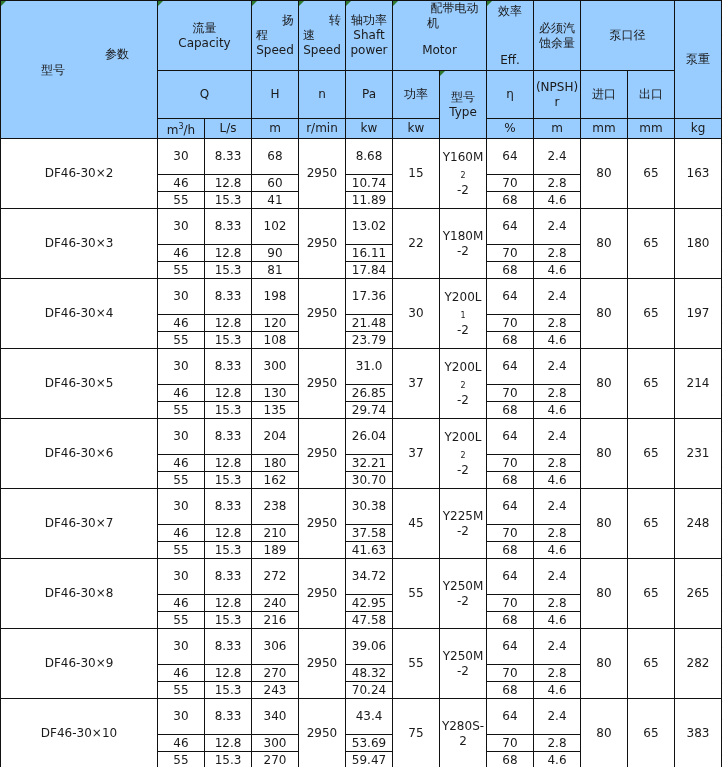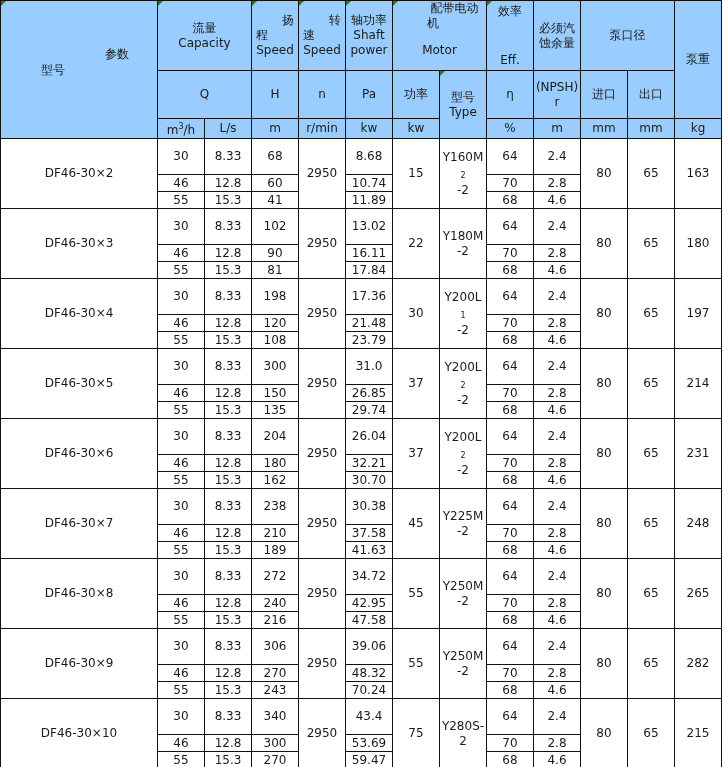--- a/index.html
+++ b/index.html
@@ -243,21 +243,21 @@
     </td>
     <td>64</td>
     <td>2.4</td>
     <td rowspan="3">80</td>
     <td rowspan="3">65</td>
     <td rowspan="3">214</td>
   </tr>
   <tr class="r2">
     <td>46</td>
     <td>12.8</td>
-    <td>150</td>
+    <td>130</td>
     <td>26.85</td>
     <td>70</td>
     <td>2.8</td>
   </tr>
   <tr class="r3">
     <td>55</td>
     <td>15.3</td>
     <td>135</td>
     <td>29.74</td>
     <td>68</td>
@@ -413,21 +413,21 @@
     <td>43.4</td>
     <td rowspan="3">75</td>
     <td rowspan="3" class="motor-type">
       <span><span>Y280S-</span><sub class="s"></sub></span>
       <span><sub class="s"></sub><span>2</span></span>
     </td>
     <td>64</td>
     <td>2.4</td>
     <td rowspan="3">80</td>
     <td rowspan="3">65</td>
-    <td rowspan="3">215</td>
+    <td rowspan="3">383</td>
   </tr>
   <tr class="r2">
     <td>46</td>
     <td>12.8</td>
     <td>300</td>
     <td>53.69</td>
     <td>70</td>
     <td>2.8</td>
   </tr>
   <tr class="r3">

